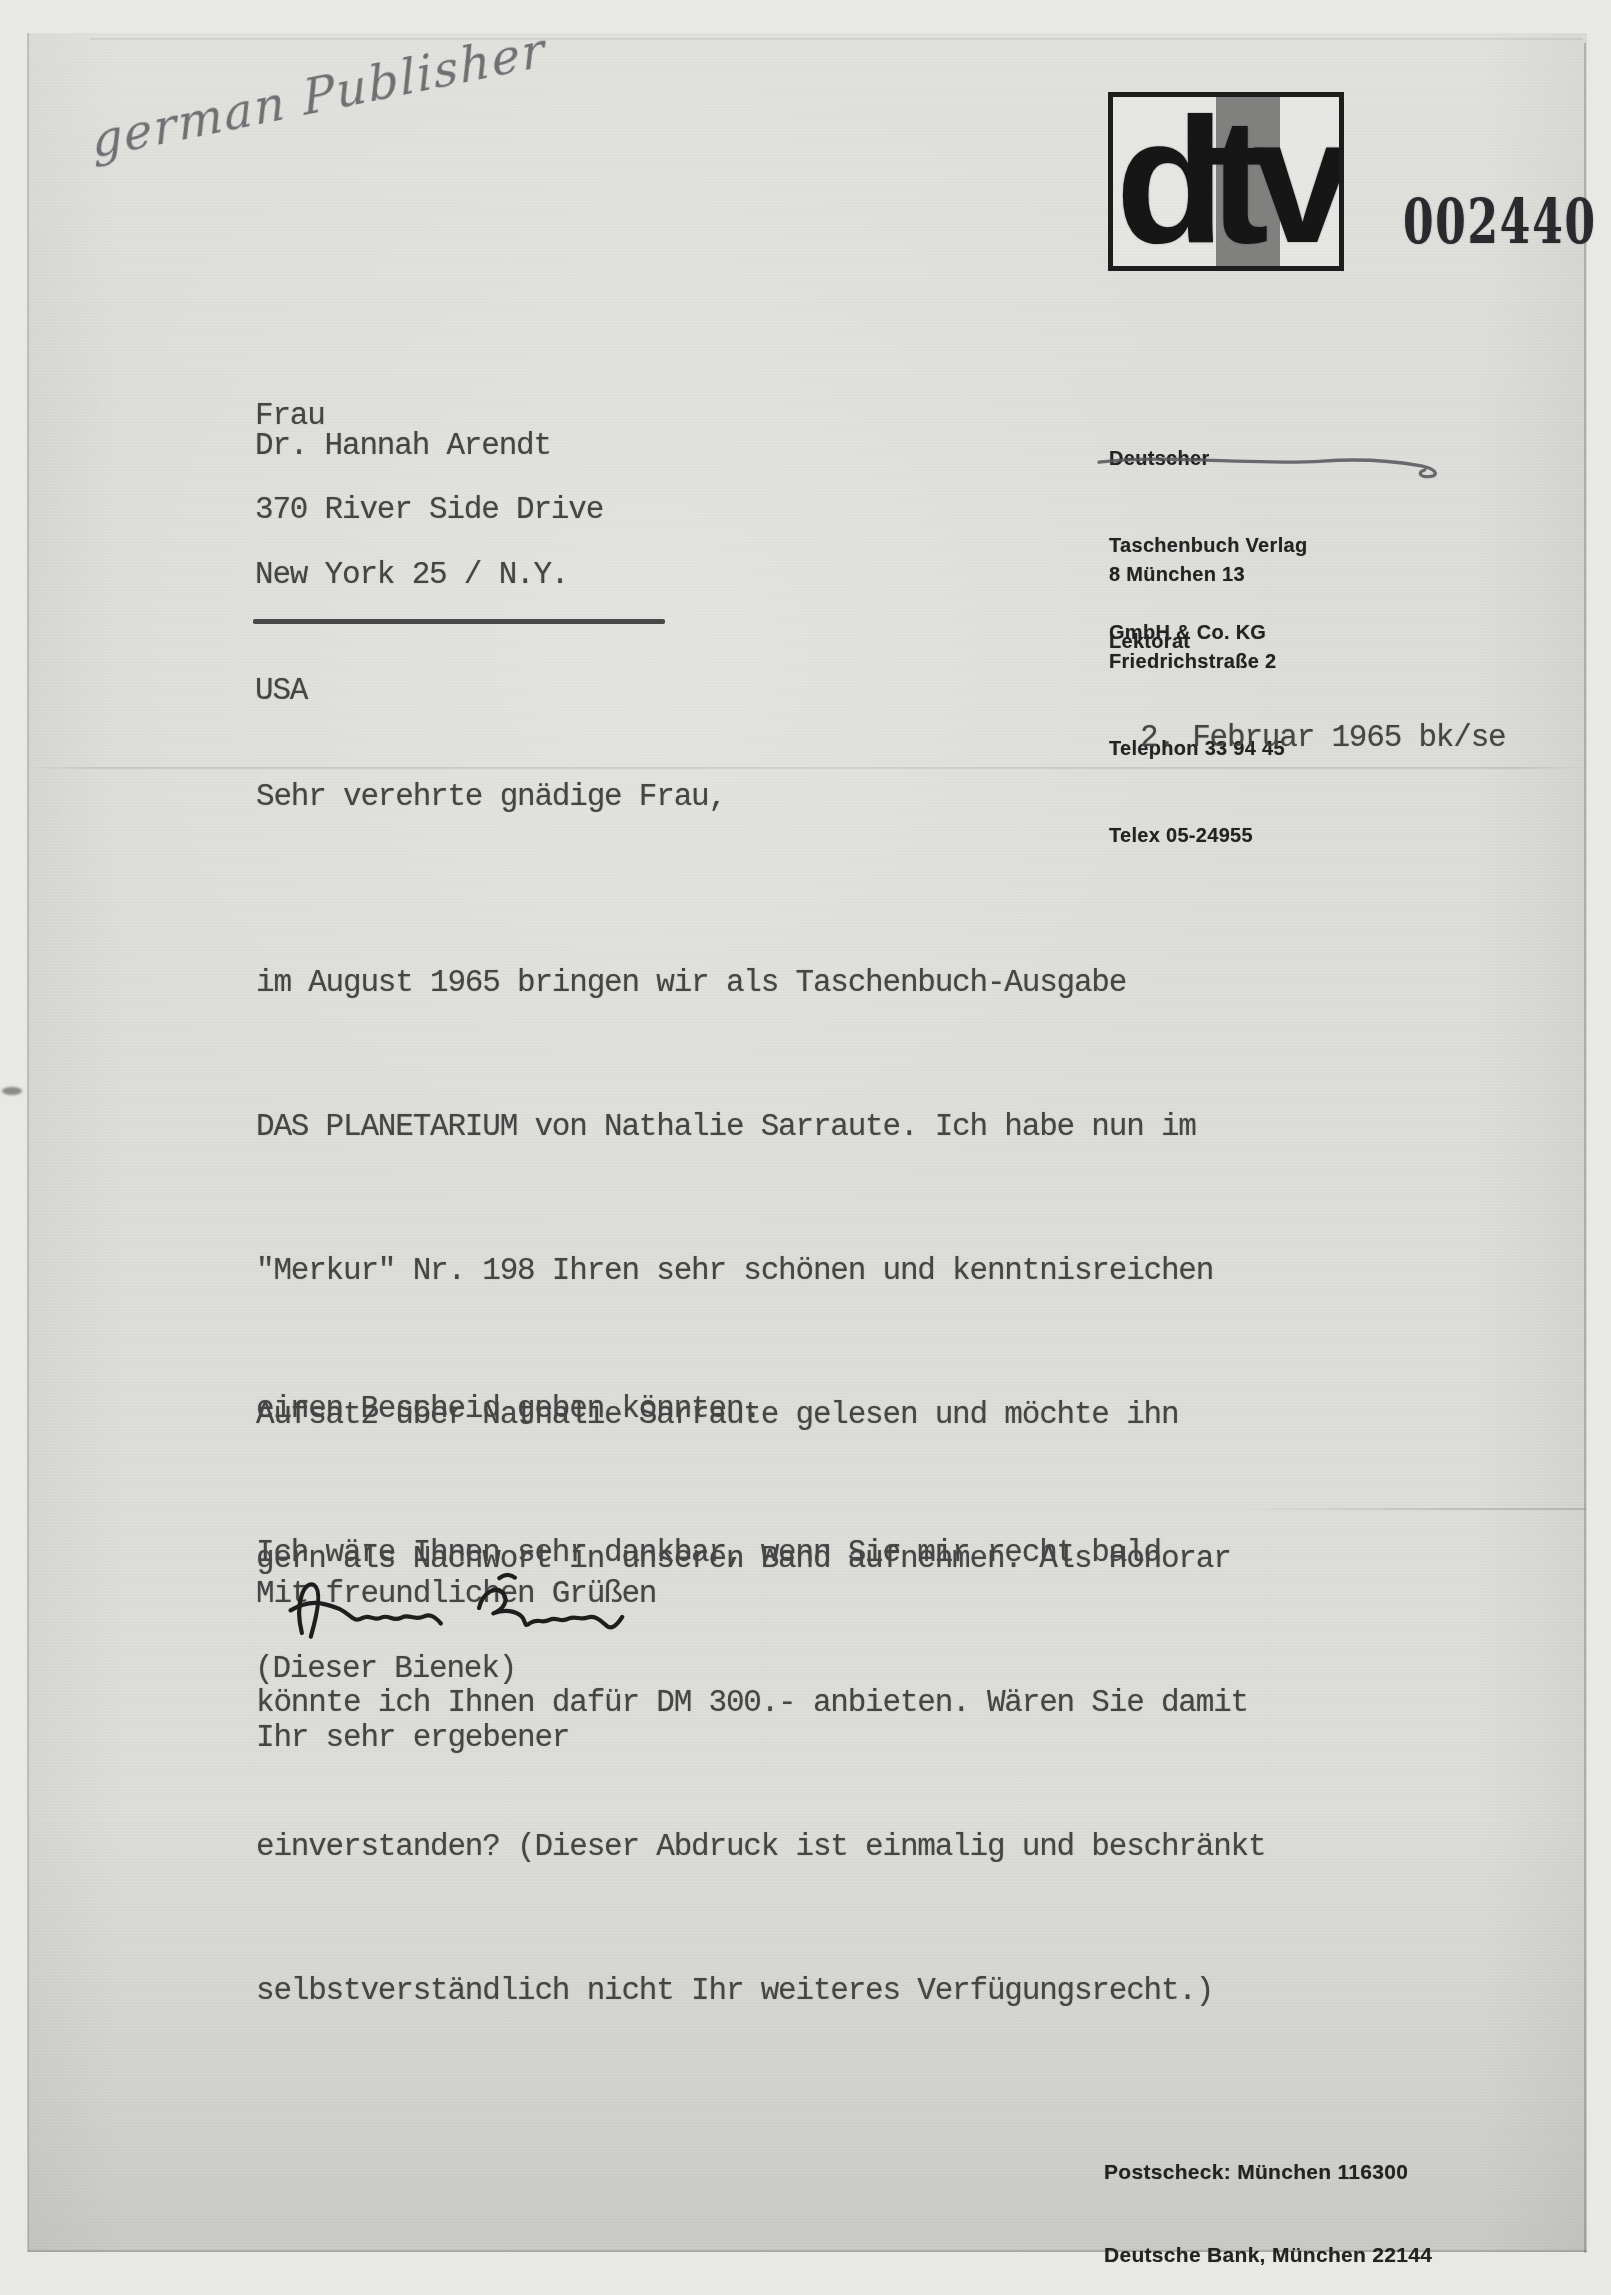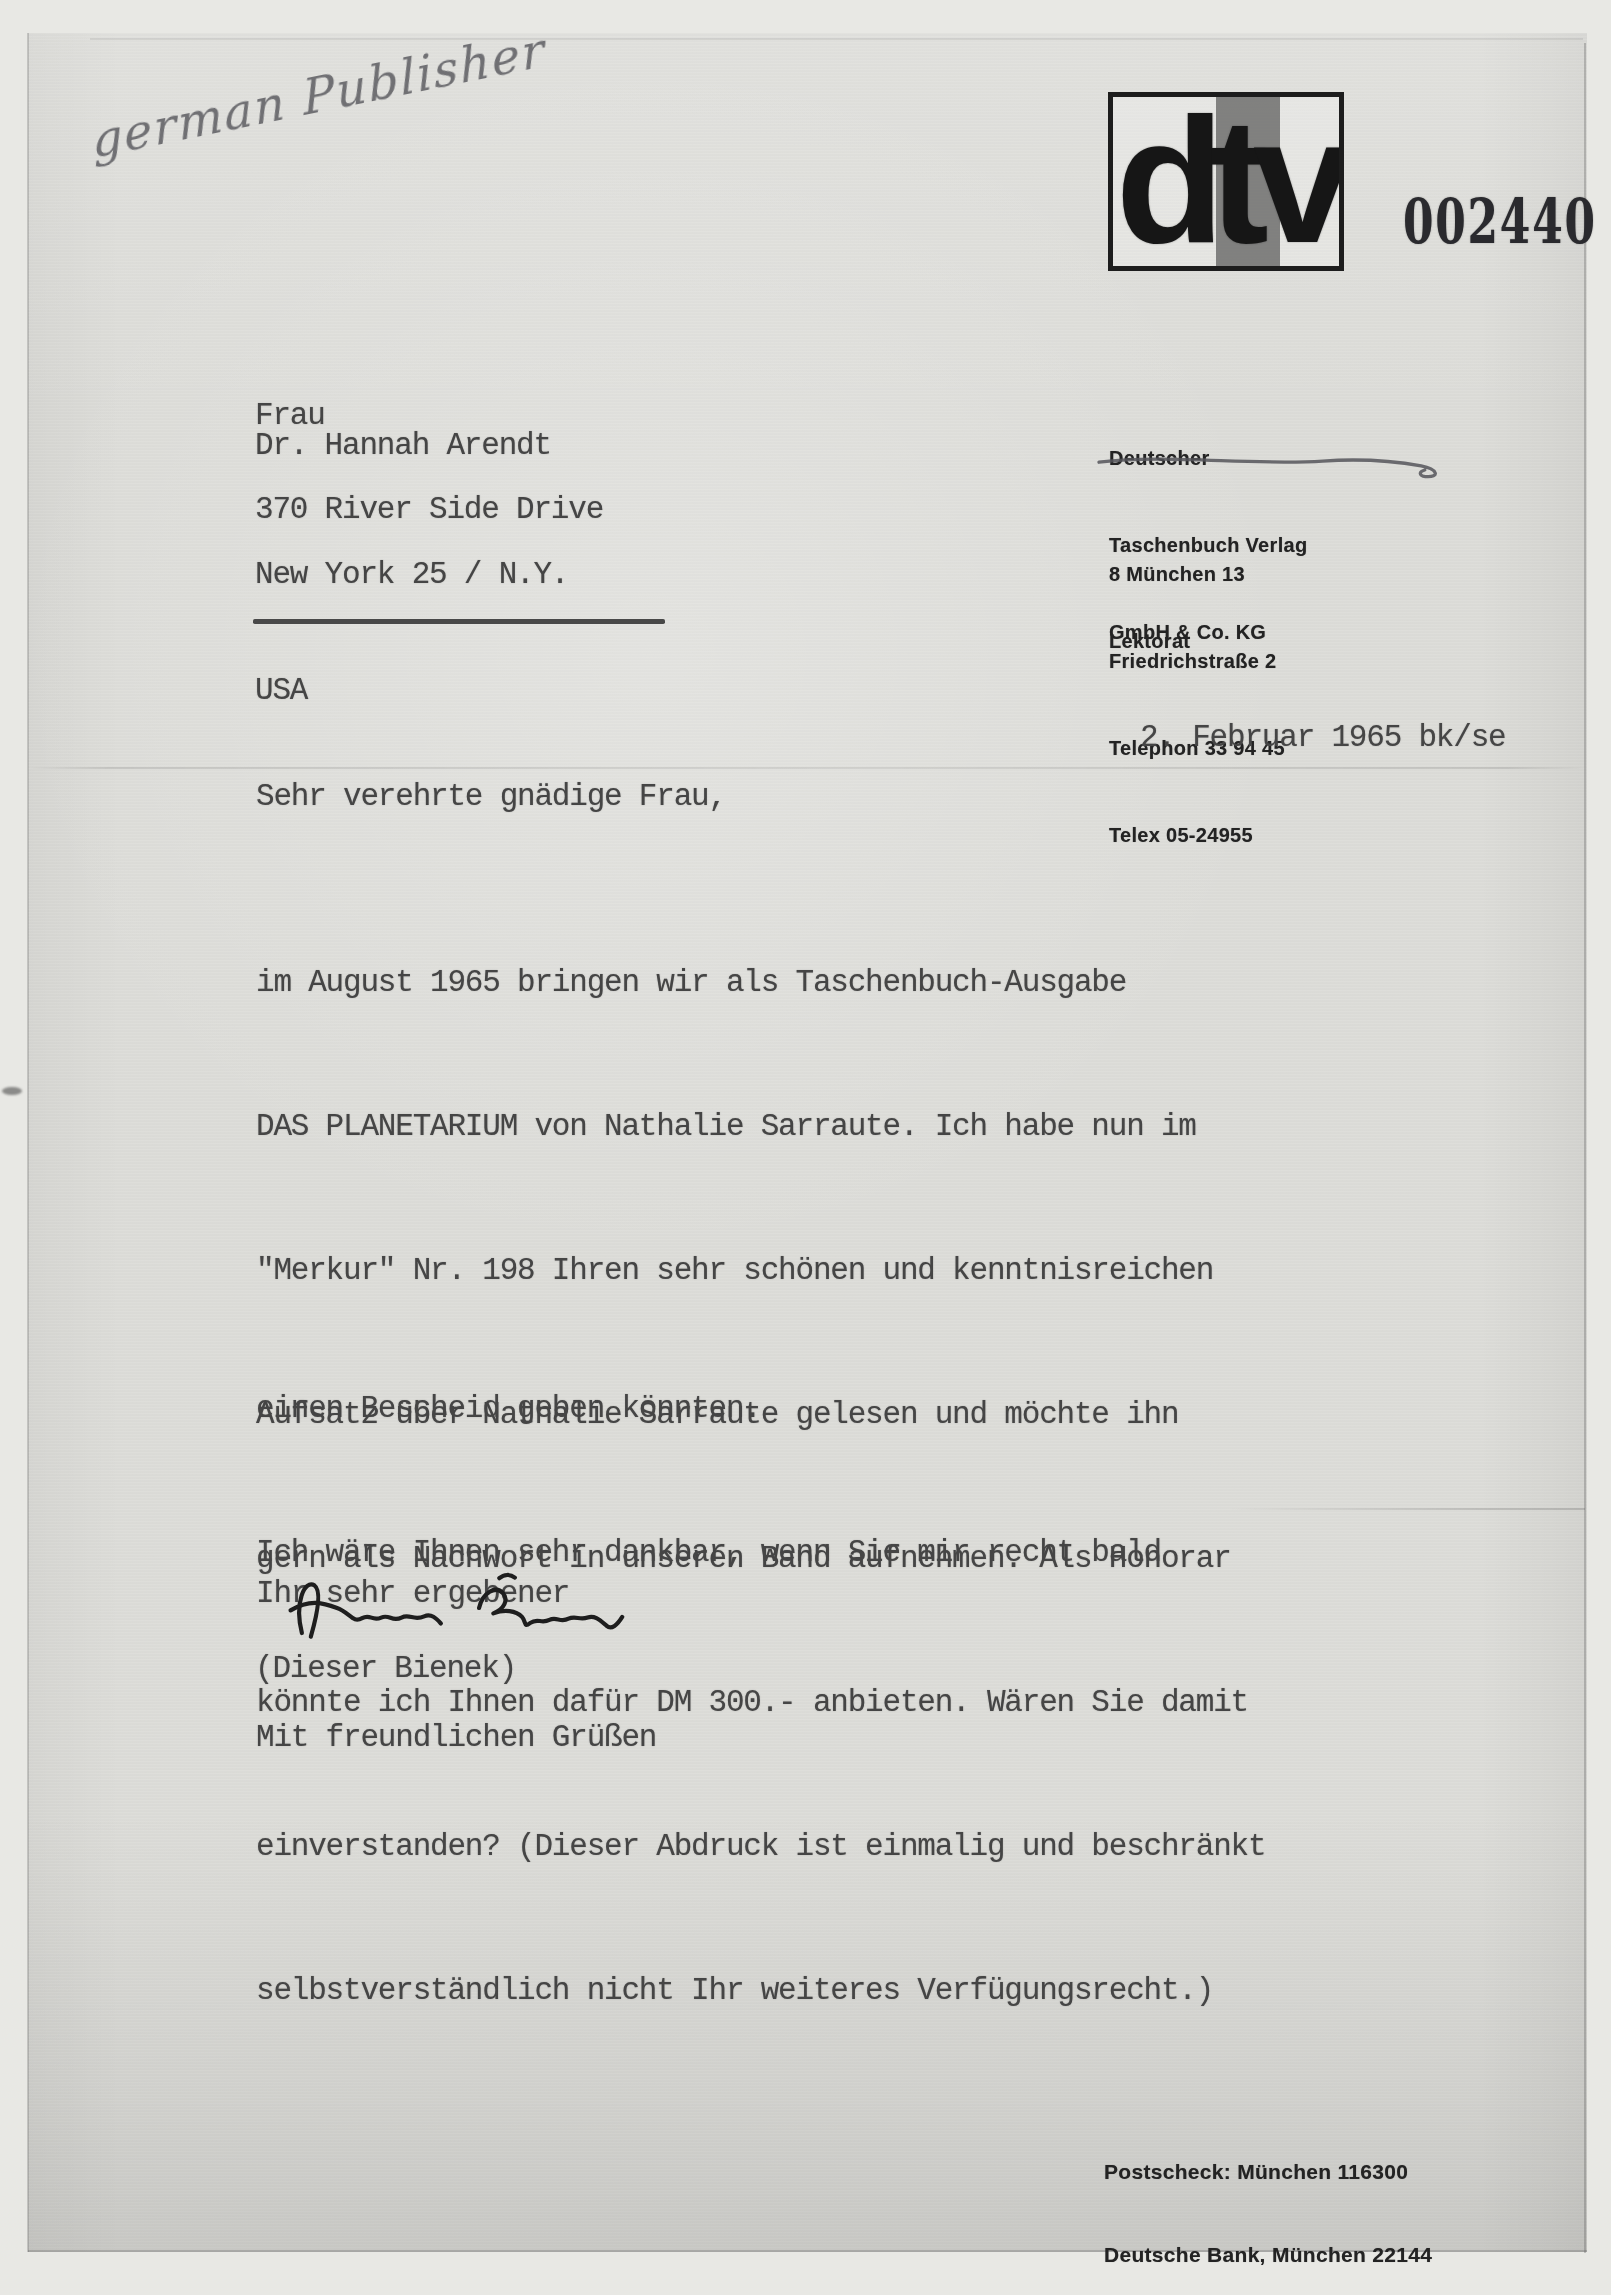--- a/index.html
+++ b/index.html
@@ -120,22 +120,22 @@
     <div>einverstanden? (Dieser Abdruck ist einmalig und beschränkt</div>
     <div>selbstverständlich nicht Ihr weiteres Verfügungsrecht.)</div>
   </div>
 
   <div class="abs tw tw-block" style="left:256px;top:1289px;">
     <div>einen Bescheid geben könnten.</div>
     <div>Ich wäre Ihnen sehr dankbar, wenn Sie mir recht bald</div>
   </div>
 
   <div class="abs tw tw-block" style="left:256px;top:1474px;">
+    <div>Mit freundlichen Grüßen</div>
     <div>Ihr sehr ergebener</div>
-    <div>Mit freundlichen Grüßen</div>
   </div>
 
   <svg class="abs sig-svg" width="346" height="96" viewBox="0 0 580 160">
     <g fill="none" stroke="#1e1e1e" stroke-width="7" stroke-linecap="round" stroke-linejoin="round">
       <path d="M35,122 C22,70 40,32 56,42 C70,52 58,100 50,128"></path>
       <path d="M16,84 C50,64 72,72 94,80 C116,88 120,106 136,97 C150,89 152,103 168,96 C182,90 186,104 202,96 C216,89 222,102 240,94 C252,89 260,97 268,106"></path>
       <path d="M332,80 C338,54 360,42 372,55 C382,66 374,82 356,89 C374,82 394,84 404,95 C412,104 406,114 418,105 C430,96 436,107 450,100 C462,94 468,105 482,98 C494,92 500,101 514,96 C526,92 534,100 546,110 C554,117 564,108 572,95"></path>
       <path d="M366,30 C374,23 384,23 392,29"></path>
     </g>
   </svg>

